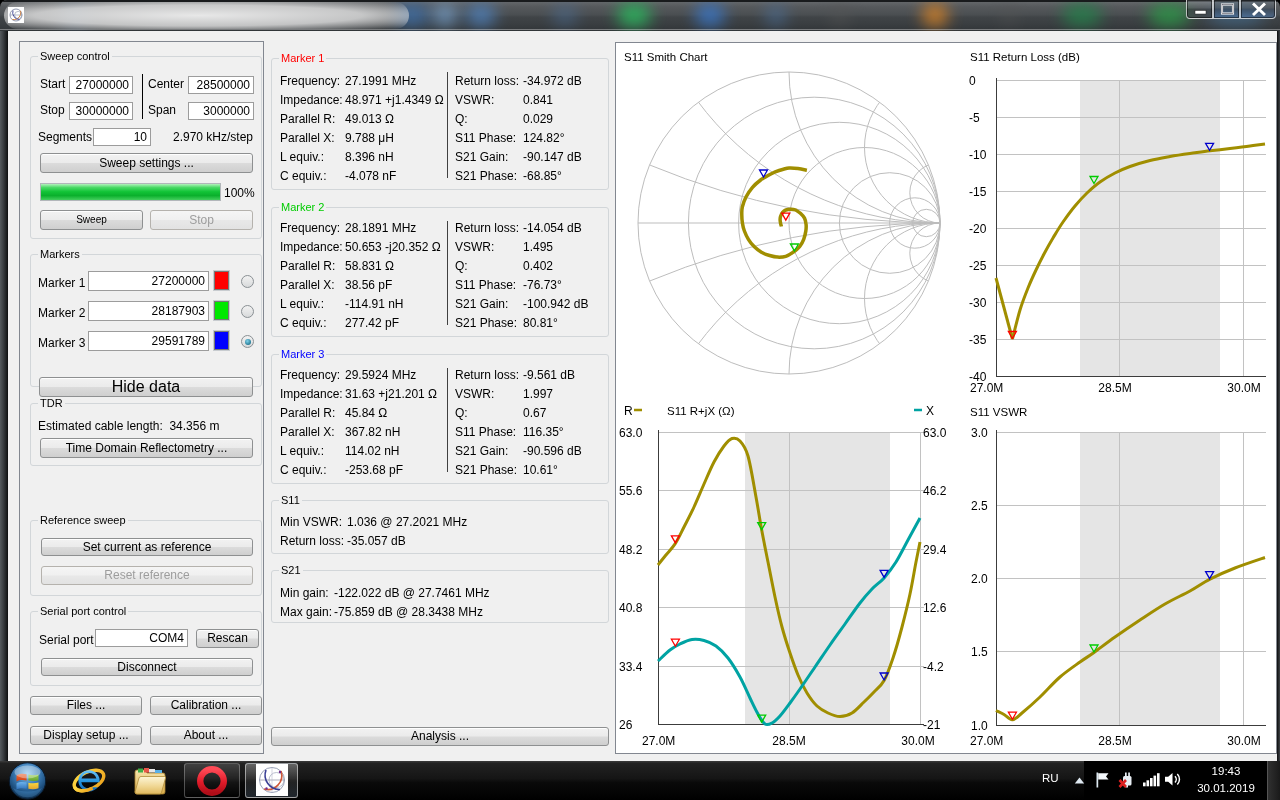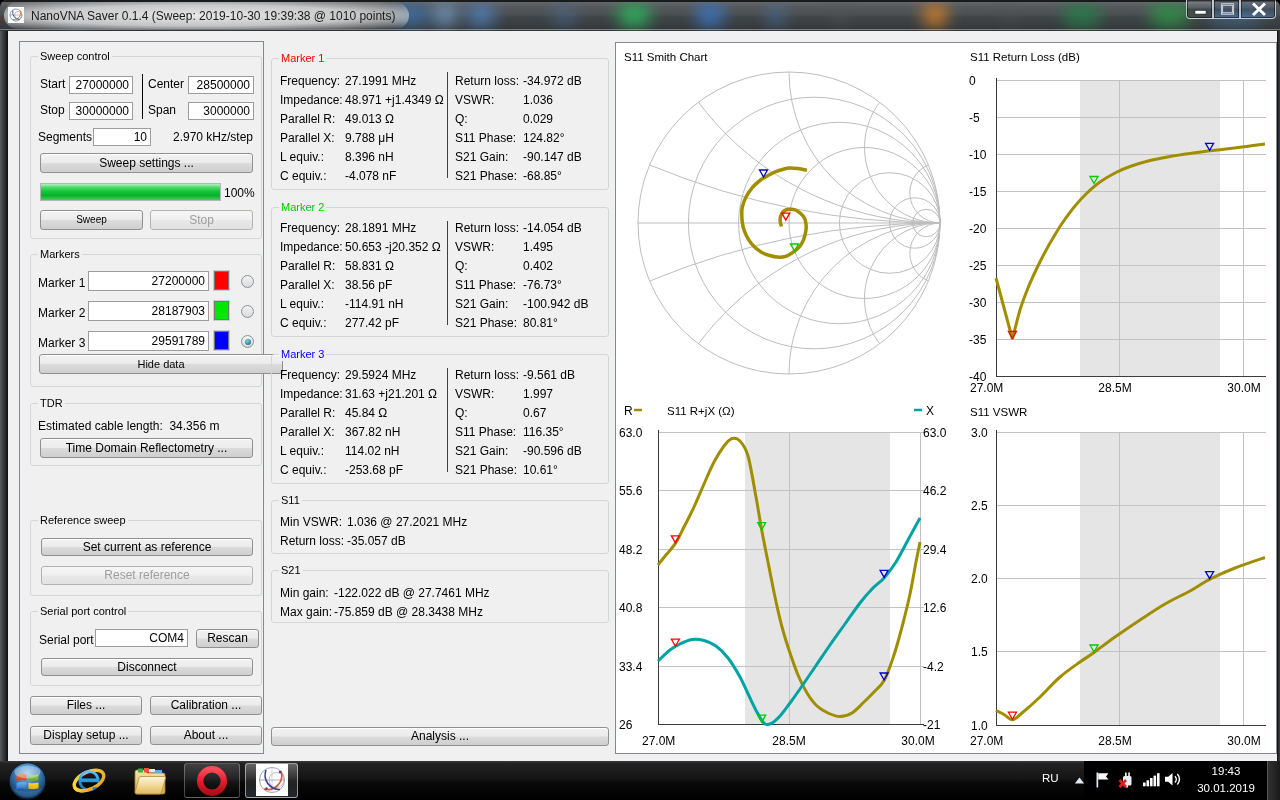--- a/index.html
+++ b/index.html
@@ -56,21 +56,20 @@
     <div class="blob" style="left:1207px;width:58px;background:#44749c;opacity:0.55"></div>
     <div id="titleglow" class="abs"></div>
     <svg class="abs" style="left:8px;top:7px" width="16" height="16" viewBox="0 0 16 16">
       <rect x="0" y="0" width="16" height="16" fill="#fff"></rect>
       <circle cx="8" cy="8" r="6" fill="none" stroke="#8890a8" stroke-width=".9"></circle>
       <circle cx="10.2" cy="8" r="3.6" fill="none" stroke="#98a0b5" stroke-width=".7"></circle>
       <line x1="2" y1="8" x2="14" y2="8" stroke="#98a0b5" stroke-width=".7"></line>
       <path d="M4.5 12.5 A 7 7 0 0 0 12.5 3.8" fill="none" stroke="#d08040" stroke-width="1"></path>
       <path d="M5 3.5 A 7 7 0 0 0 11.5 12.6" fill="none" stroke="#4a4f9a" stroke-width="1"></path>
     </svg>
-    <div id="titletext" class="abs">NanoVNA Saver 0.1.4 (Sweep: 2019-10-30 19:39:38 @ 1010 points)</div>
     <div class="botline"></div>
     <div class="abs" style="left:0;top:0;width:1280px;height:2px;background:#191b1d"></div>
     <div class="capbtn" style="left:1186px;width:27px;border-bottom-left-radius:4px">
       <svg width="27" height="19" viewBox="0 0 27 19">
         <rect x="8" y="10.5" width="11" height="3.5" fill="#fff" stroke="#222" stroke-width=".5"></rect>
       </svg></div>
     <div class="capbtn" style="left:1213px;width:27px;background:linear-gradient(rgba(120,130,140,.45),rgba(75,85,98,.45) 45%,rgba(45,60,82,.5) 50%,rgba(80,120,170,.6))">
       <svg width="27" height="19" viewBox="0 0 27 19">
         <rect x="8" y="4.5" width="11" height="9" fill="none" stroke="#fff" stroke-width="2.1"></rect>
         <rect x="8" y="4.5" width="11" height="9" fill="none" stroke="#223" stroke-width=".5"></rect>
@@ -113,21 +112,21 @@
 <div class="lbl" style="left:38px;top:306px;">Marker 2</div>
 <div class="inp abs" style="left:88px;top:301px;width:121px;height:20px;line-height:17px">28187903</div>
 <div class="abs" style="left:214px;top:301px;width:15px;height:19px;background:#00e800;border:1px solid #777;box-shadow:0 0 0 1px #c8ccd0"></div>
 <div class="abs" style="left:241px;top:305px;width:13px;height:13px;border-radius:50%;border:1px solid #8a9094;background:linear-gradient(#f2f2f2,#d8dadb)"></div>
 <div class="lbl" style="left:38px;top:336px;">Marker 3</div>
 <div class="inp abs" style="left:88px;top:331px;width:121px;height:20px;line-height:17px">29591789</div>
 <div class="abs" style="left:214px;top:331px;width:15px;height:19px;background:#0000ff;border:1px solid #777;box-shadow:0 0 0 1px #c8ccd0"></div>
 <div class="abs" style="left:241px;top:335px;width:13px;height:13px;border-radius:50%;border:1px solid #8a9094;background:linear-gradient(#f2f2f2,#d8dadb)">
     <div style="position:absolute;left:2.5px;top:2.5px;width:6px;height:6px;border-radius:50%;background:radial-gradient(circle at 40% 35%,#7fd2ea,#277c97 70%,#1b5a70)"></div>
   </div>
-<div class="btn abs" style="left:39px;top:354px;width:244px;height:20px;line-height:18px;font-size:11px">Hide data</div>
+<div class="btn abs" style="left:39px;top:377px;width:214px;height:20px;line-height:18px;font-size:16px">Hide data</div>
 <div class="gbox" style="left:30px;top:403px;width:232px;height:63px">
     <div class="glabel">TDR</div>
   </div>
 <div class="lbl" style="left:38px;top:419px;">Estimated cable length:&nbsp; 34.356 m</div>
 <div class="btn abs" style="left:40px;top:438px;width:213px;height:20px;line-height:18px;font-size:12px">Time Domain Reflectometry ...</div>
 <div class="gbox" style="left:30px;top:520px;width:232px;height:76px">
     <div class="glabel">Reference sweep</div>
   </div>
 <div class="btn abs" style="left:41px;top:538px;width:212px;height:18px;line-height:16px;font-size:12px">Set current as reference</div>
 <div class="btn dis abs" style="left:41px;top:566px;width:212px;height:19px;line-height:17px;font-size:12px">Reset reference</div>
@@ -147,21 +146,21 @@
       <div class="glabel" style="color:#ff0000">Marker 1</div>
     </div>
     <div class="vsep" style="left:447px;top:72px;height:106px"></div>
     <div class="mrow" style="left:280px;top:74px">Frequency:</div>
     <div class="mrow" style="left:345px;top:74px">27.1991 MHz</div>
     <div class="mrow" style="left:455px;top:74px">Return loss:</div>
     <div class="mrow" style="left:523px;top:74px">-34.972 dB</div>
     <div class="mrow" style="left:280px;top:93px">Impedance:</div>
     <div class="mrow" style="left:345px;top:93px">48.971 +j1.4349 Ω</div>
     <div class="mrow" style="left:455px;top:93px">VSWR:</div>
-    <div class="mrow" style="left:523px;top:93px">1.036</div>
+    <div class="mrow" style="left:523px;top:93px">0.841</div>
     <div class="mrow" style="left:280px;top:112px">Parallel R:</div>
     <div class="mrow" style="left:345px;top:112px">49.013 Ω</div>
     <div class="mrow" style="left:455px;top:112px">Q:</div>
     <div class="mrow" style="left:523px;top:112px">0.029</div>
     <div class="mrow" style="left:280px;top:131px">Parallel X:</div>
     <div class="mrow" style="left:345px;top:131px">9.788 μH</div>
     <div class="mrow" style="left:455px;top:131px">S11 Phase:</div>
     <div class="mrow" style="left:523px;top:131px">124.82°</div>
     <div class="mrow" style="left:280px;top:150px">L equiv.:</div>
     <div class="mrow" style="left:345px;top:150px">8.396 nH</div>

